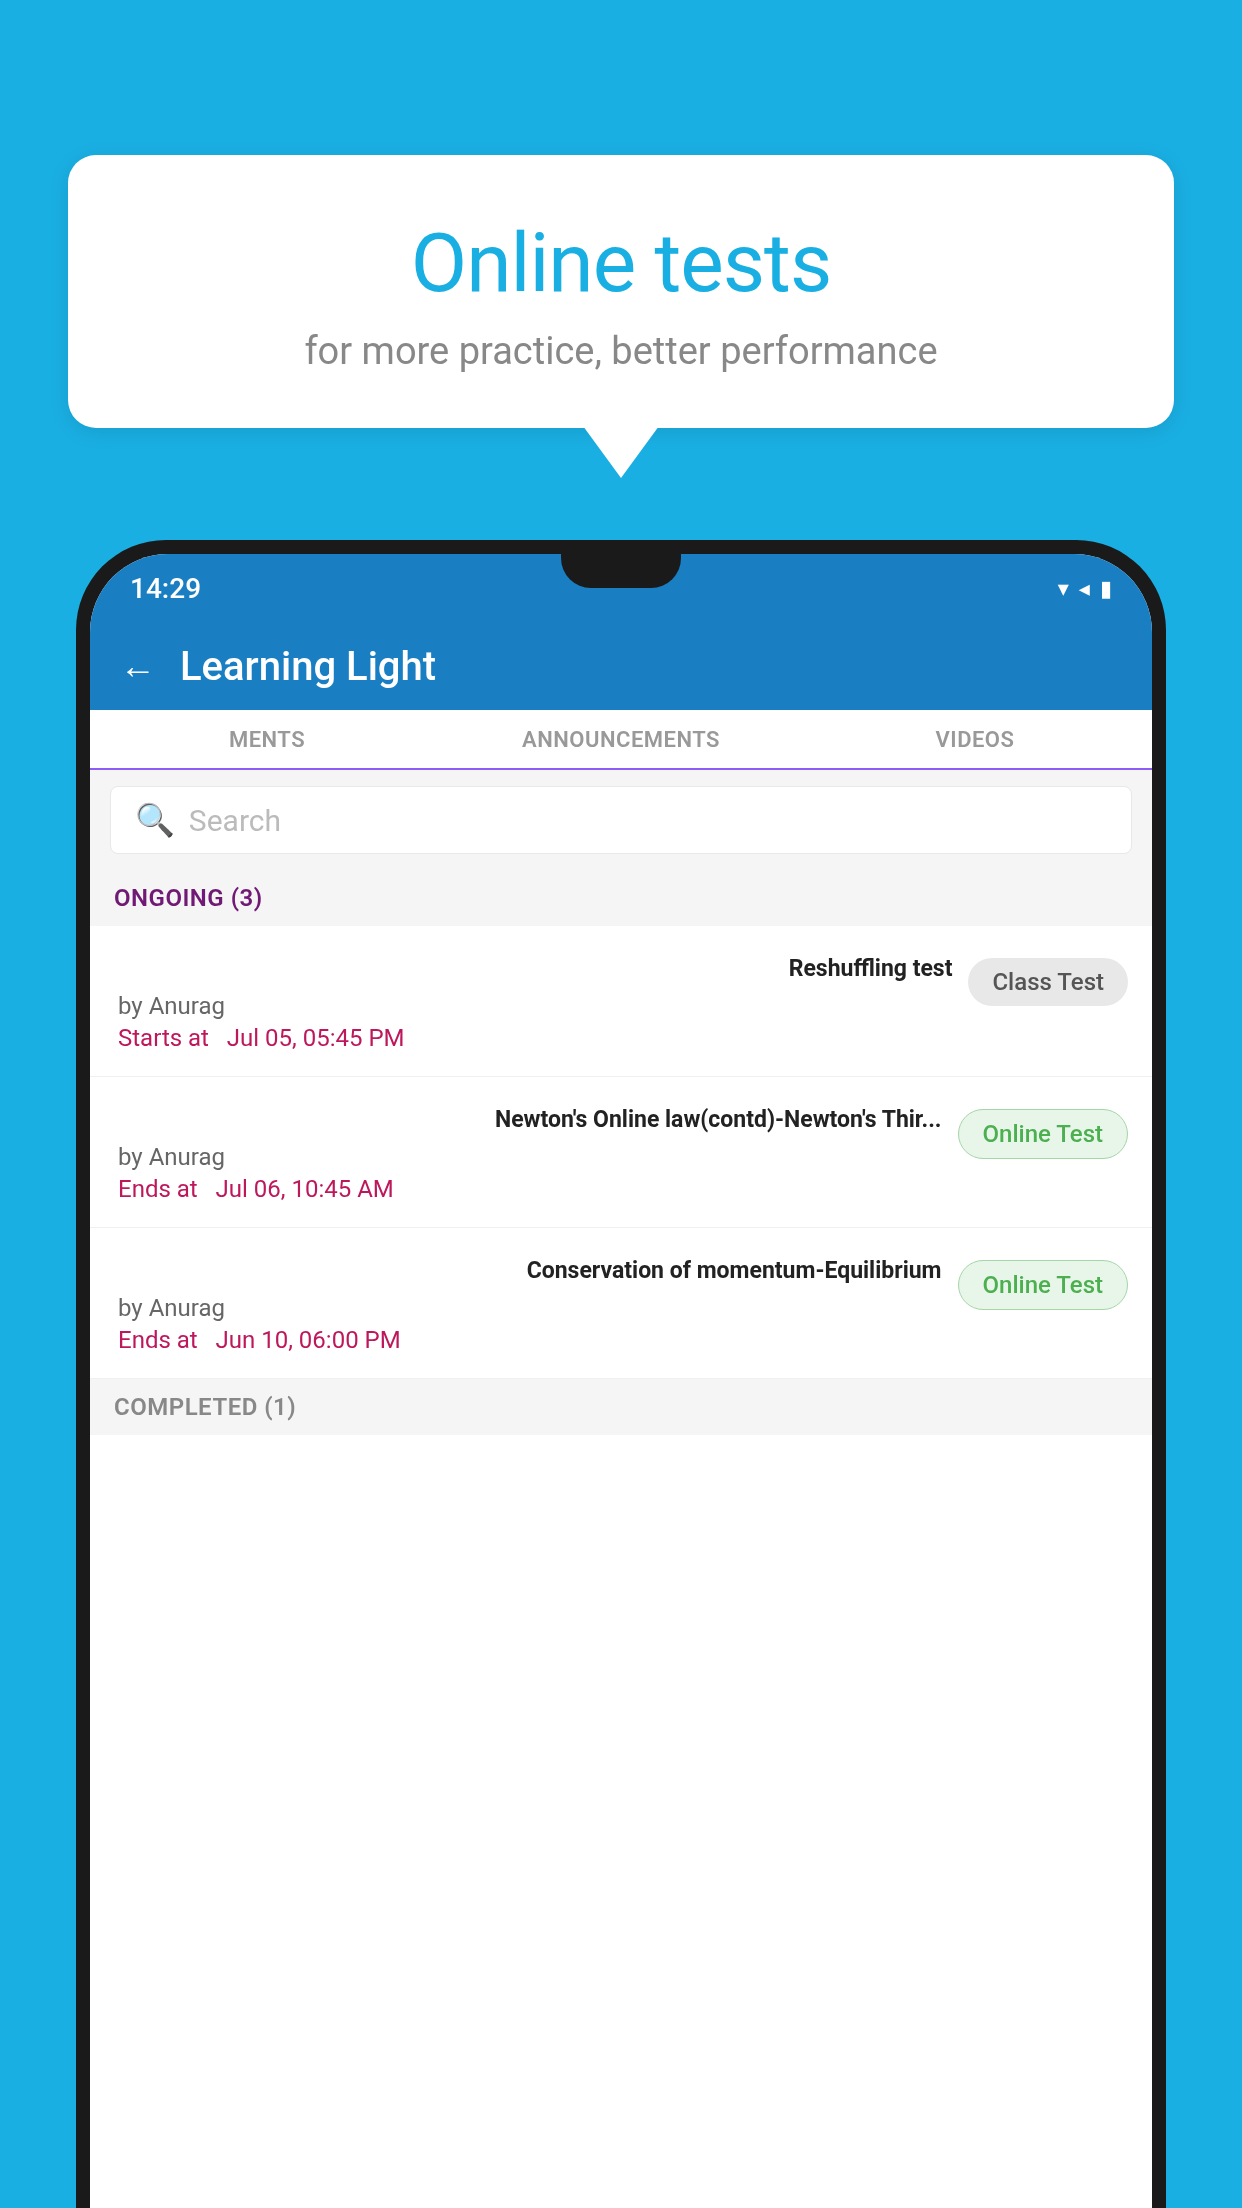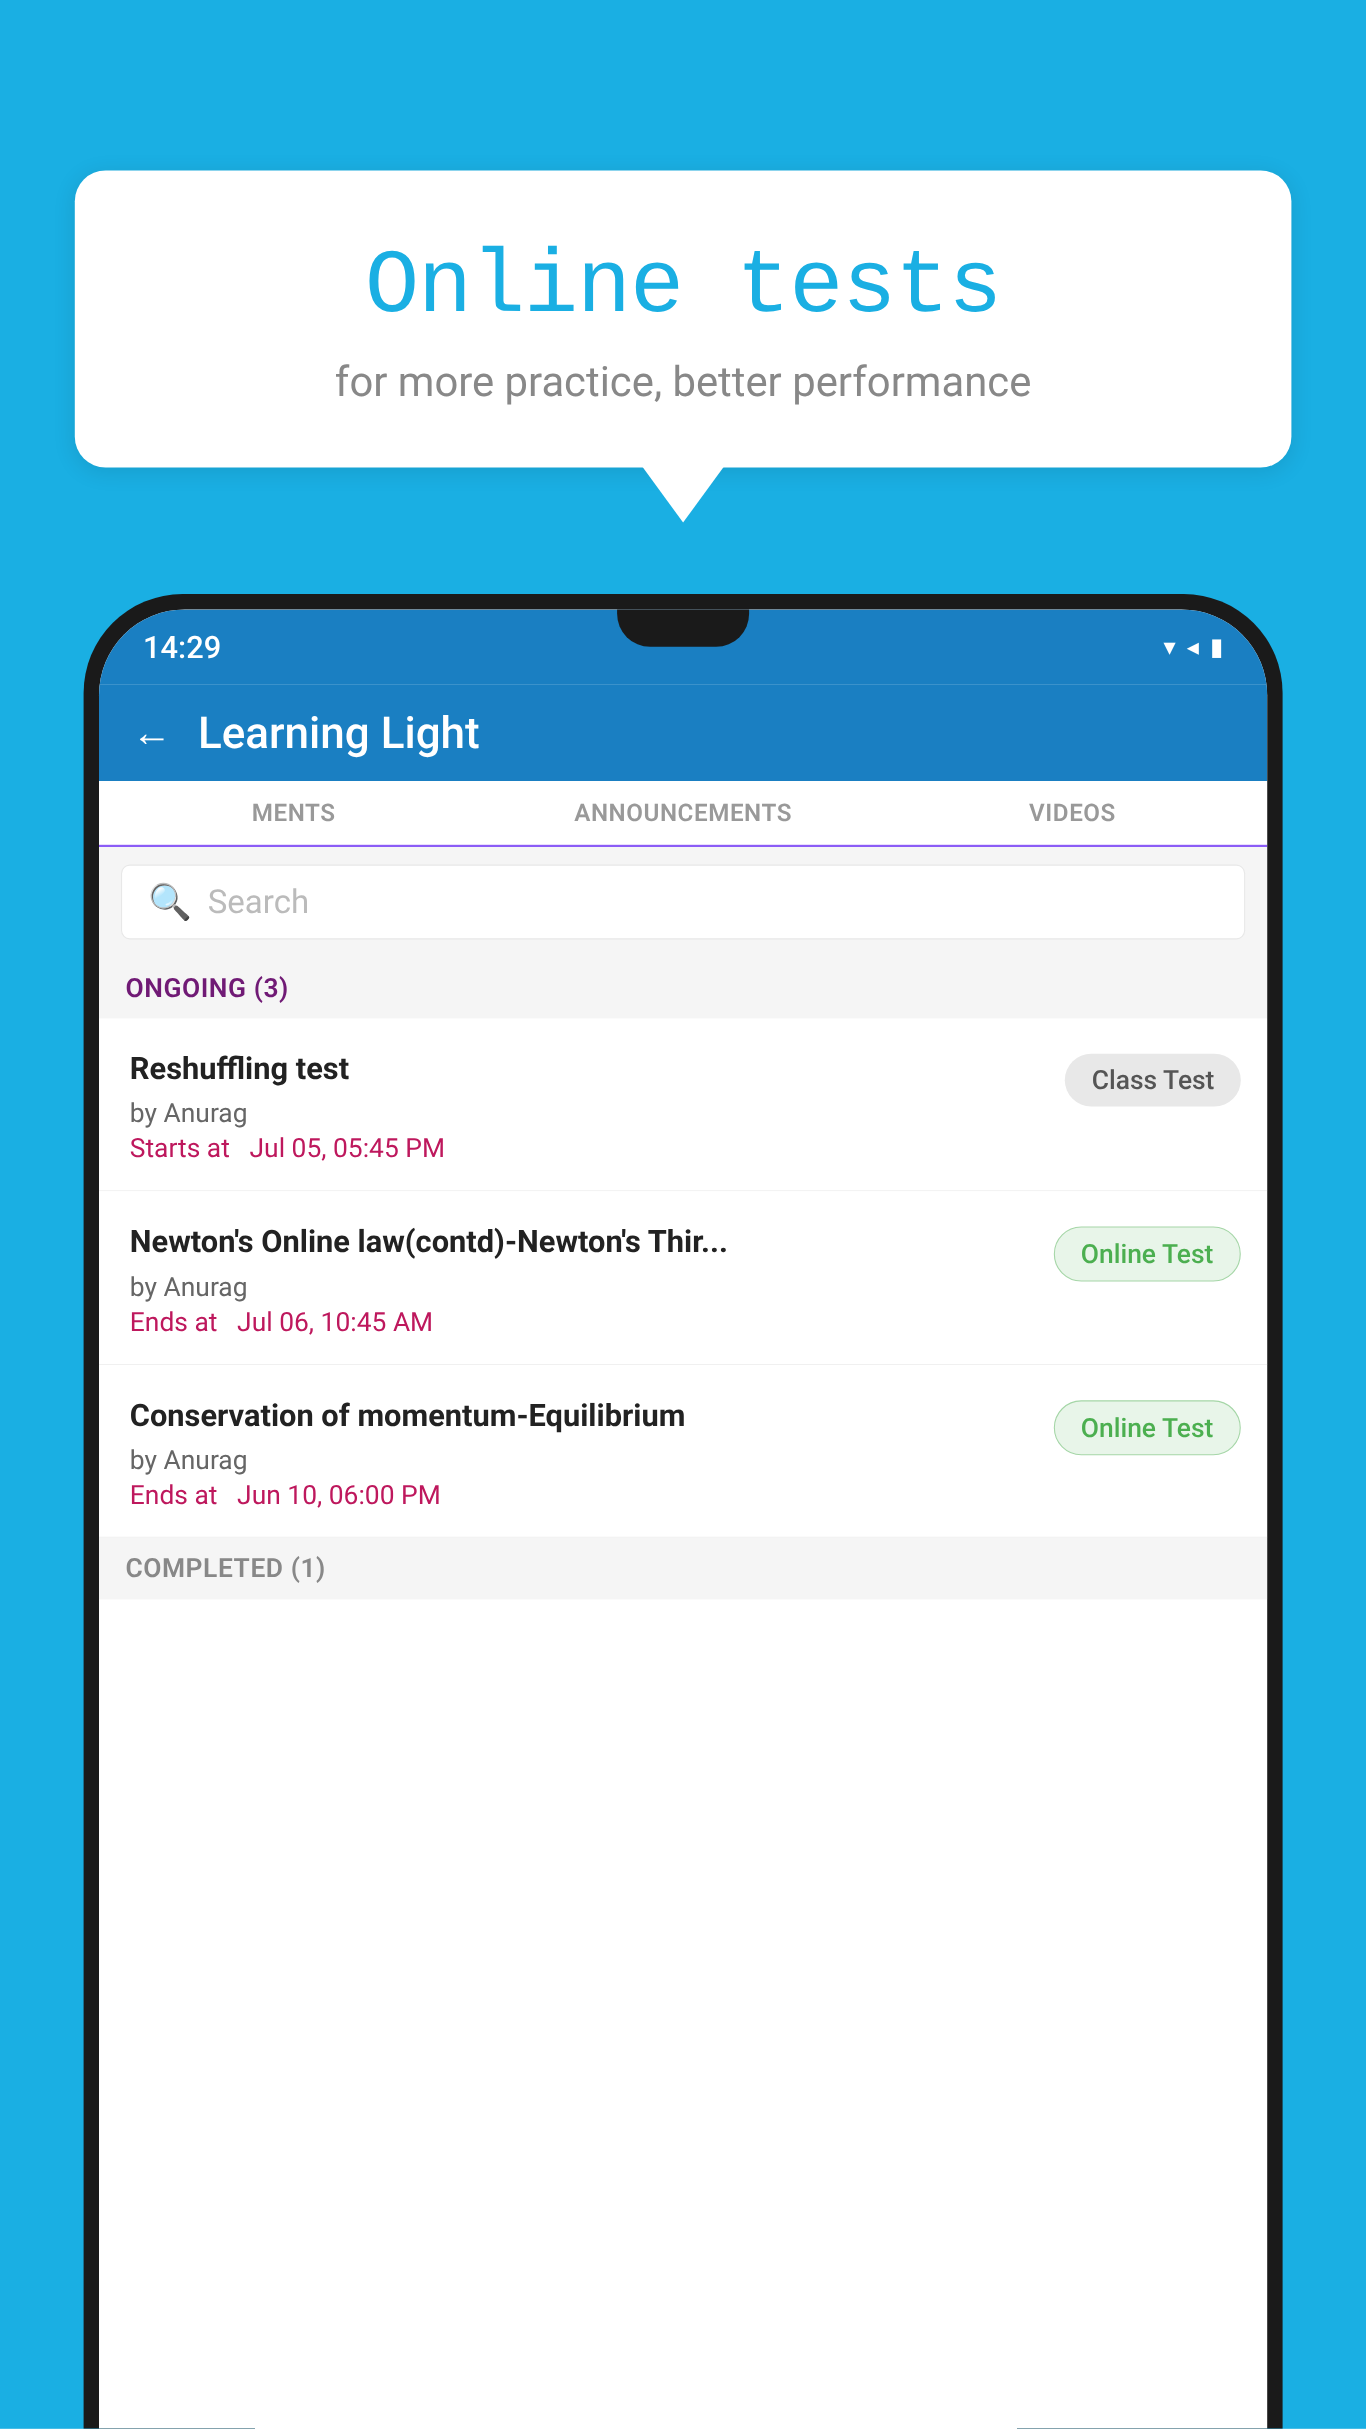--- a/index.html
+++ b/index.html
@@ -40,21 +40,20 @@
       border-top: 52px solid #fff;
       margin-top: -2px;
     }
 
     .bubble-title {
       color: #1AAFE3;
       font-size: 82px;
       font-weight: 400;
       letter-spacing: -1px;
       margin-bottom: 18px;
-      font-family: Liberation Mono, monospace;
     }
 
     .bubble-subtitle {
       color: #888;
       font-size: 38px;
       font-weight: 400;
     }
 
     
     .phone-mockup {
@@ -214,25 +213,26 @@
       justify-content: space-between;
       align-items: flex-start;
     }
 
     .test-item-left {
       flex: 1;
       padding-right: 16px;
     }
 
     .test-item-name {
-      font-size: 28px;
+      font-size: 23px;
       font-weight: 700;
       color: #222;
       margin-bottom: 8px;
       line-height: 1.3;
+      text-align: right;
     }
 
     .test-item-author {
       font-size: 24px;
       color: #666;
       margin-bottom: 4px;
     }
 
     .test-item-date {
       font-size: 24px;

